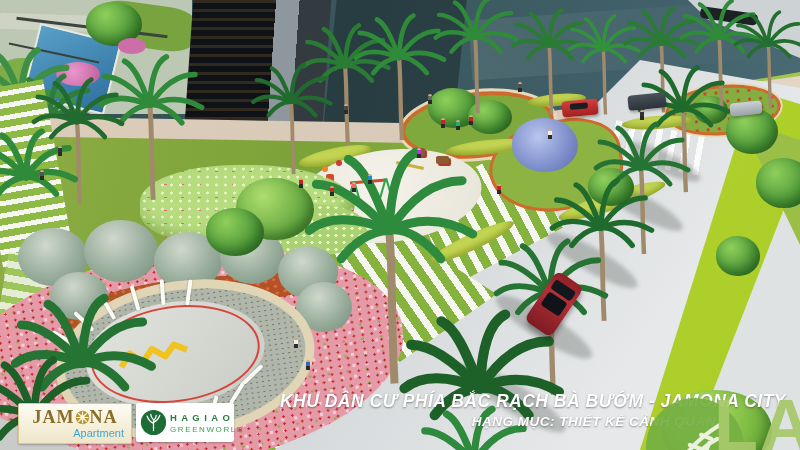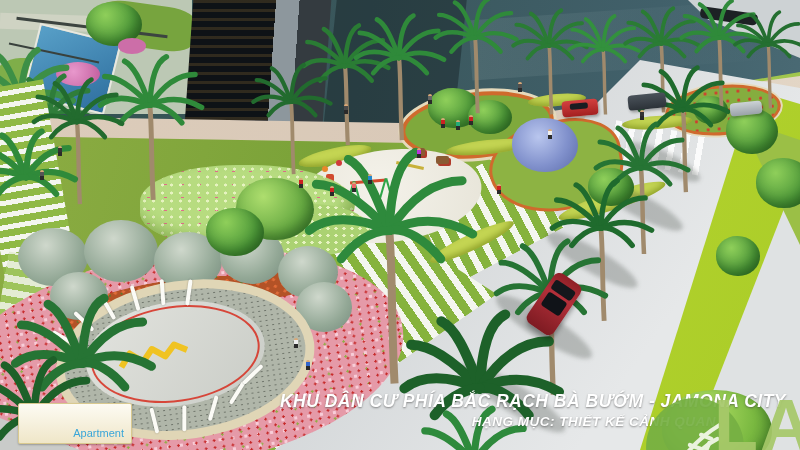--- a/index.html
+++ b/index.html
@@ -335,16 +335,36 @@
         <path d="M30,75 C40,55 55,40 75,28"></path>
         <path d="M42,70 C50,58 60,48 72,42"></path>
         <path d="M35,58 L45,62 M45,48 L56,52 M56,38 L66,42 M38,68 L34,78 M52,56 L48,66 M64,46 L60,56"></path>
       </g>
     </svg>
     <div class="abs" style="left:78px;top:-4px;font-size:72px;font-weight:bold;color:#a6c869;font-family:'Liberation Sans',sans-serif;letter-spacing:2px;">LA</div>
   </div>
 
   <div class="logo-box" style="left:18px;top:403px;width:112px;height:39px;
        background:linear-gradient(#fdfbf3,#efe6c8);border:1px solid #d9c98f;">
+    <div class="abs" style="left:0;top:4px;width:100%;text-align:center;font-family:'Liberation Serif',serif;font-weight:bold;
+         font-size:18px;color:#8a6d28;letter-spacing:1px;line-height:18px;">
+      <span>JAM</span><svg viewBox="0 0 20 20" style="width:15px;height:15px;vertical-align:-2px;">
+          <circle cx="10" cy="10" r="9" fill="#b8962e"></circle>
+          <g stroke="#fdf8e2" stroke-width="1.6">
+            <path d="M10,2 V18 M2,10 H18 M4.3,4.3 L15.7,15.7 M15.7,4.3 L4.3,15.7"></path>
+          </g>
+          <circle cx="10" cy="10" r="3" fill="#fdf8e2"></circle>
+        </svg><span>NA</span>
+    </div>
     <div class="abs" style="right:7px;top:23px;font-size:11px;color:#3aa6d8;">Apartment</div>
   </div>
+  <div class="logo-box" style="left:136px;top:403px;width:98px;height:39px;background:#fff;">
+    <svg class="abs" viewBox="0 0 30 30" style="left:4px;top:6px;width:27px;height:27px;">
+      <circle cx="15" cy="15" r="14" fill="#1d6b35"></circle>
+      <g stroke="#fff" stroke-width="1.4" fill="none" stroke-linecap="round">
+        <path d="M15,24 V12 M15,16 C11,14 9,11 8,8 M15,15 C19,13 21,10 22,7 M15,12 C13,10 12,8 12,6 M15,13 C17,11 18,9 18,7"></path>
+      </g>
+    </svg>
+    <div class="abs" style="left:34px;top:9px;font-size:9.5px;font-weight:bold;color:#2a7d3f;letter-spacing:1px;white-space:nowrap;">H A G I A O</div>
+    <div class="abs" style="left:34px;top:22px;font-size:8px;color:#3f9c52;letter-spacing:1.6px;">GREENWORLD</div>
+  </div>
 
 </div>
 
 </body></html>

